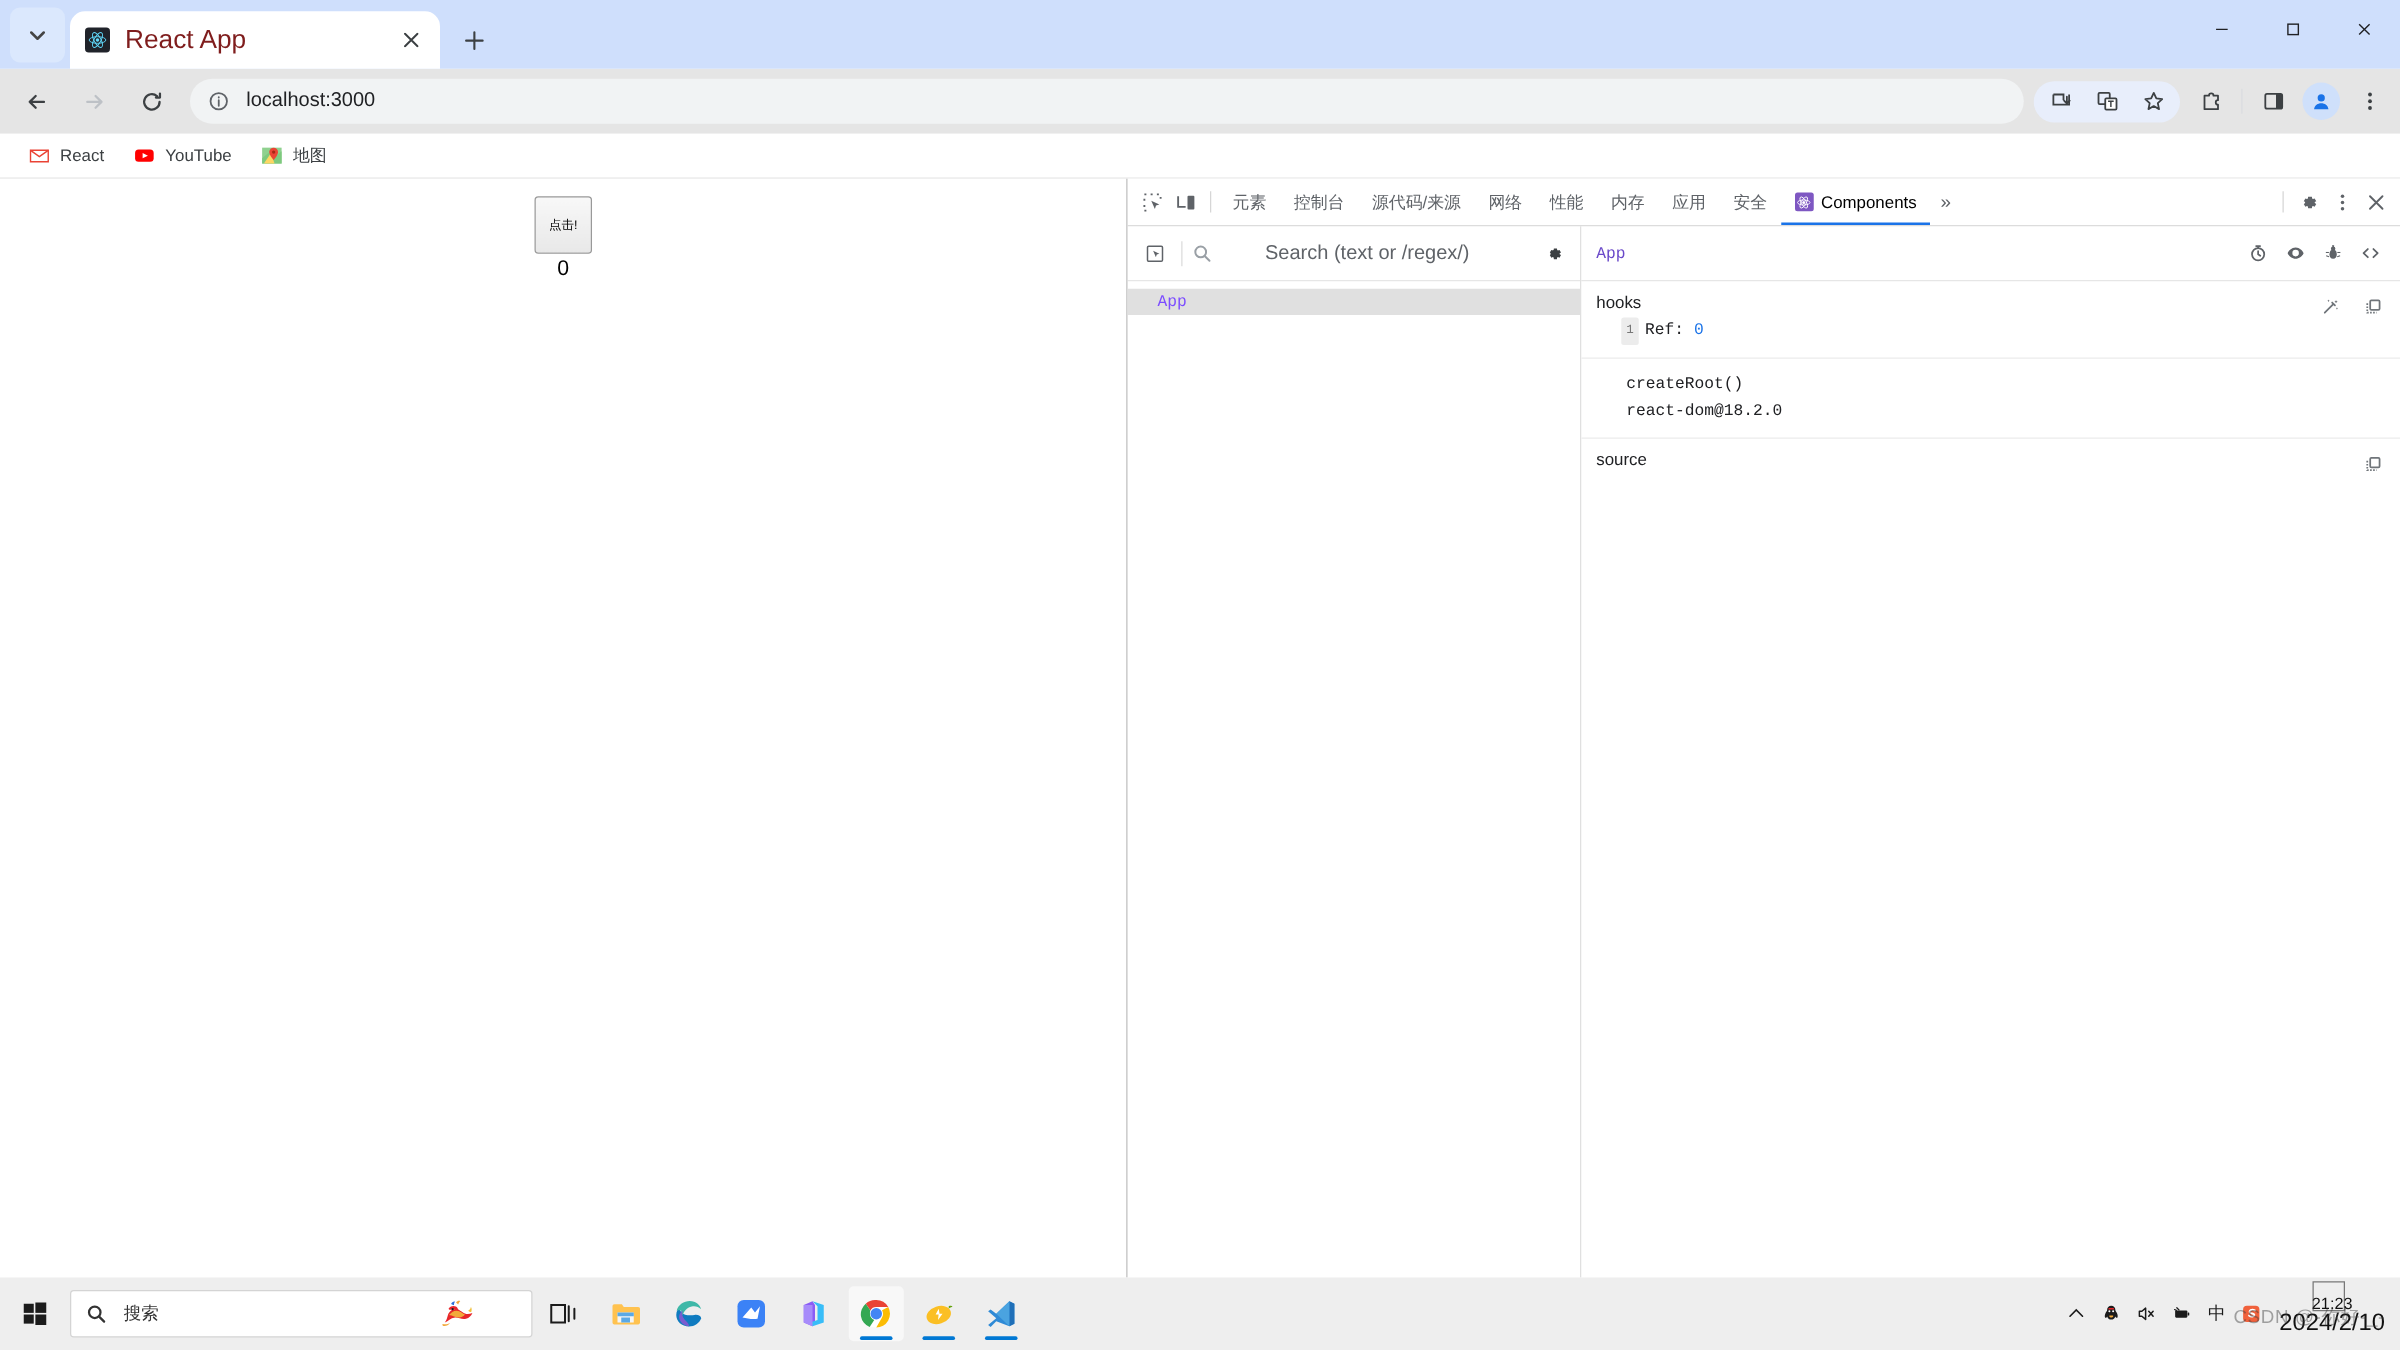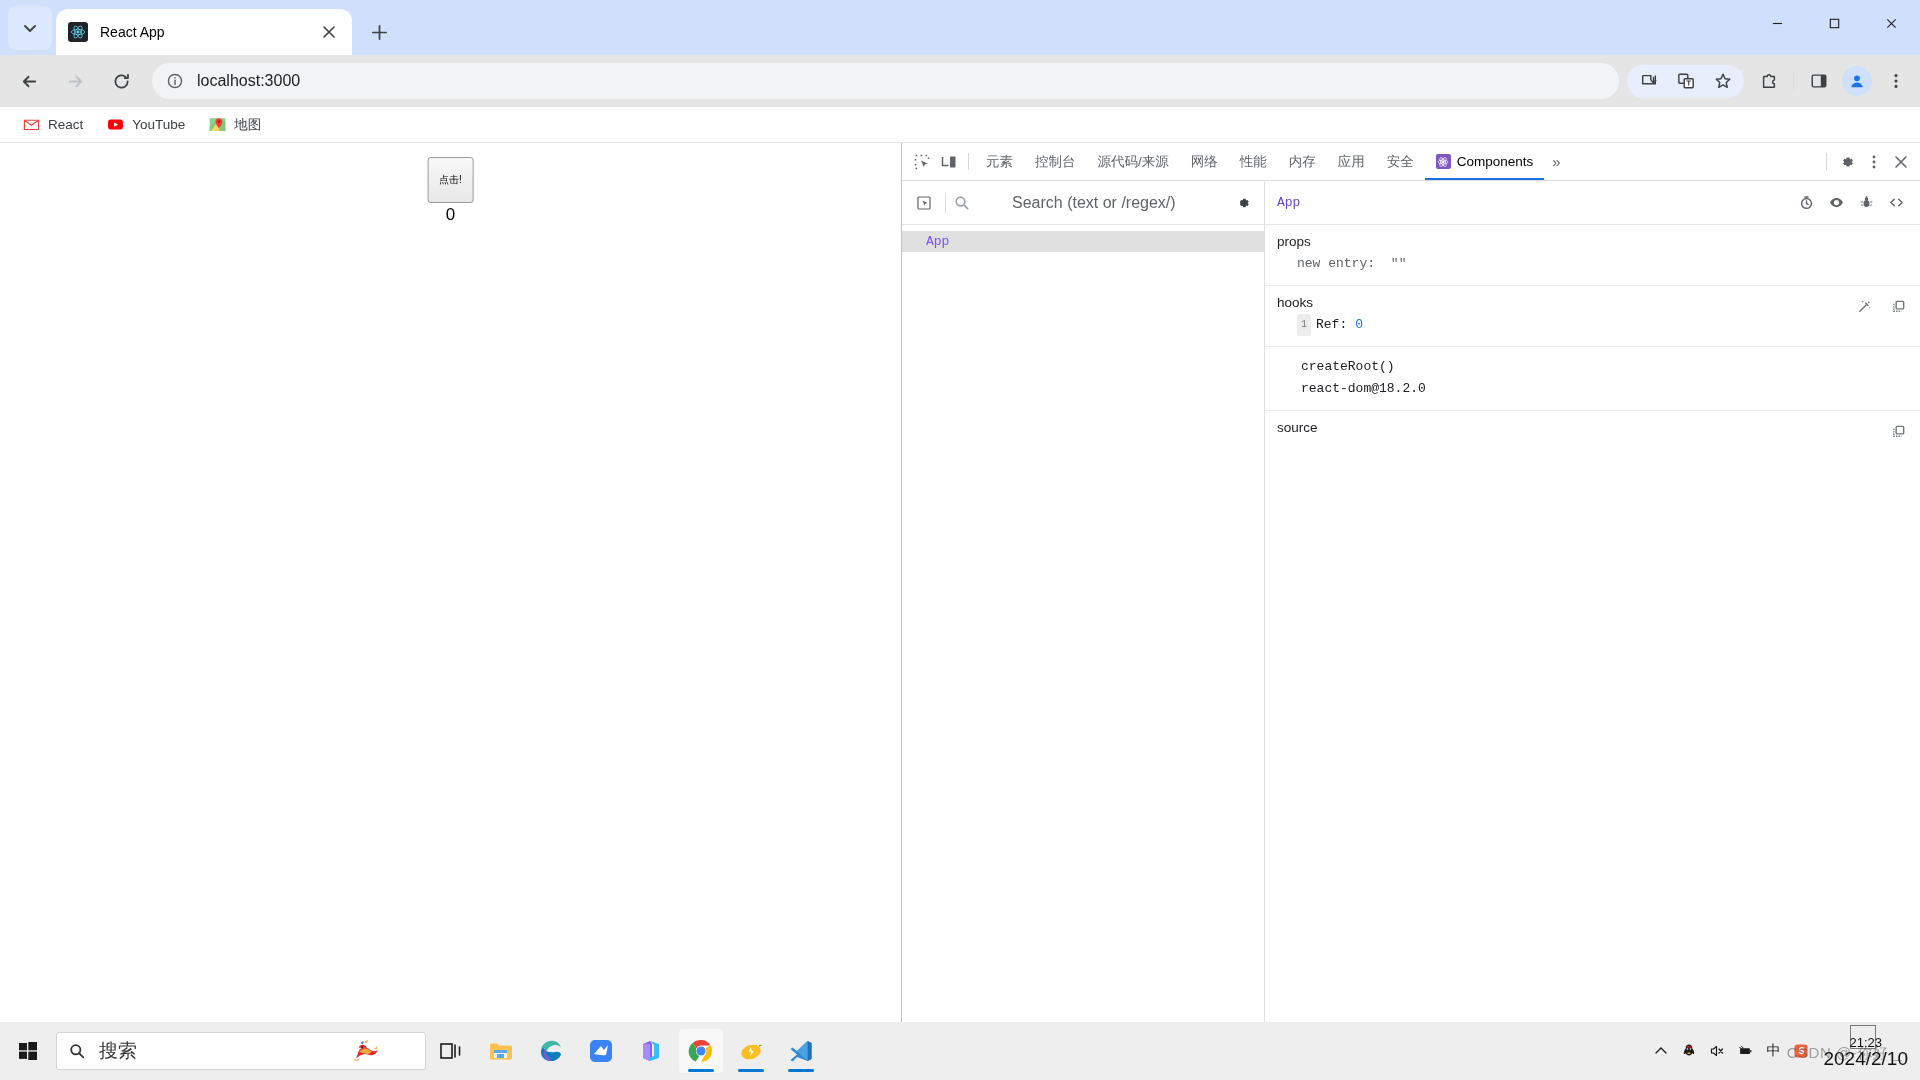--- a/index.html
+++ b/index.html
@@ -27,21 +27,21 @@
     height: 46px; width: 296px; background: #fff; border-radius: 12px 12px 0 0;
     display: flex; align-items: center; padding: 0 12px; margin-left: 4px;
     position: relative; cursor: pointer;
   }
   .tab-favicon {
     width: 20px; height: 20px; background: #20232a; border-radius: 3px;
     display: flex; align-items: center; justify-content: center; flex: none;
   }
   .tab-favicon svg { width: 16px; height: 16px; }
   .tab-title {
-    font-size: 14px; color: #000000; margin-left: 12px; flex: 1;
+    font-size: 21px; color: #7f1d1d; margin-left: 12px; flex: 1;
     white-space: nowrap; overflow: hidden; text-overflow: ellipsis;
   }
   .tab-close {
     width: 22px; height: 22px; display: flex; align-items: center; justify-content: center;
     border-radius: 50%; cursor: pointer; flex: none;
   }
   .tab-close svg { width: 12px; height: 12px; stroke: #3c4043; stroke-width: 1.6; }
   .newtab {
     width: 34px; height: 34px; margin-left: 10px; margin-bottom: 6px; border-radius: 50%;
     display: flex; align-items: center; justify-content: center; cursor: pointer;
@@ -165,21 +165,21 @@
     position: absolute; left: 0; bottom: 0; width: 1920px; height: 58px;
     background: #eeeeee; display: flex; align-items: center; padding: 0 6px;
   }
   .tb-start { width: 44px; height: 44px; display: flex; align-items: center; justify-content: center; cursor: pointer; }
   .tb-start svg { width: 20px; height: 20px; }
   .tb-search {
     width: 370px; height: 38px; background: #fff; border: 1px solid #d4d4d4; border-radius: 3px;
     display: flex; align-items: center; padding: 0 12px; margin-left: 6px; cursor: text; position: relative;
   }
   .tb-search svg.mag { width: 16px; height: 16px; fill: none; stroke: #333; stroke-width: 1.8; flex: none; }
-  .tb-search-text { font-size: 19px; color: #333; margin-left: 14px; }
+  .tb-search-text { font-size: 14px; color: #333; margin-left: 14px; }
   .tb-dragon { position: absolute; right: 42px; top: 2px; width: 34px; height: 34px; }
   .tb-task-icon {
     width: 44px; height: 44px; margin: 0 3px; display: flex; align-items: center; justify-content: center;
     cursor: pointer; position: relative; border-radius: 4px;
   }
   .tb-task-icon.active { background: #f8f8f8; }
   .tb-task-icon svg { width: 26px; height: 26px; }
   .tb-task-icon .underline { position: absolute; bottom: 1px; left: 9px; width: 26px; height: 3px; background: #0078d4; border-radius: 2px; }
   .tb-tray { margin-left: auto; display: flex; align-items: center; padding-right: 6px; position: relative; }
   .tray-ico { width: 28px; height: 30px; display: flex; align-items: center; justify-content: center; cursor: pointer; }
@@ -489,27 +489,20 @@
               <div class="insp-ico">
                 <svg viewBox="0 0 16 16">
                     <path d="M5.6 4.5L2 8l3.6 3.5M10.4 4.5L14 8l-3.6 3.5" stroke-linecap="round" stroke-linejoin="round"></path>
                   </svg>
               </div>
             </div>
           </div>
 
           <div class="insp-body">
 
-            <div class="insp-section">
-              <div class="insp-head">props</div>
-              <div class="insp-kv">
-                <span>new entry:</span>
-                <span class="str" style="margin-left:8px">""</span>
-              </div>
-            </div>
 
             <div class="insp-section">
               <div class="sec-actions">
                 <div class="insp-ico">
                   <svg viewBox="0 0 16 16">
                       <path d="M3 13L10.5 5.5M9.3 4.3l2.4 2.4" stroke-linecap="round"></path>
                       <path d="M12.6 2.2l.4 1 1 .4-1 .4-.4 1-.4-1-1-.4 1-.4zM6.2 1.8l.3.7.7.3-.7.3-.3.7-.3-.7-.7-.3.7-.3zM13.4 8.4l.3.7.7.3-.7.3-.3.7-.3-.7-.7-.3.7-.3z" fill="#5f6368" stroke="none"></path>
                     </svg>
                 </div>
                 <div class="insp-ico">

